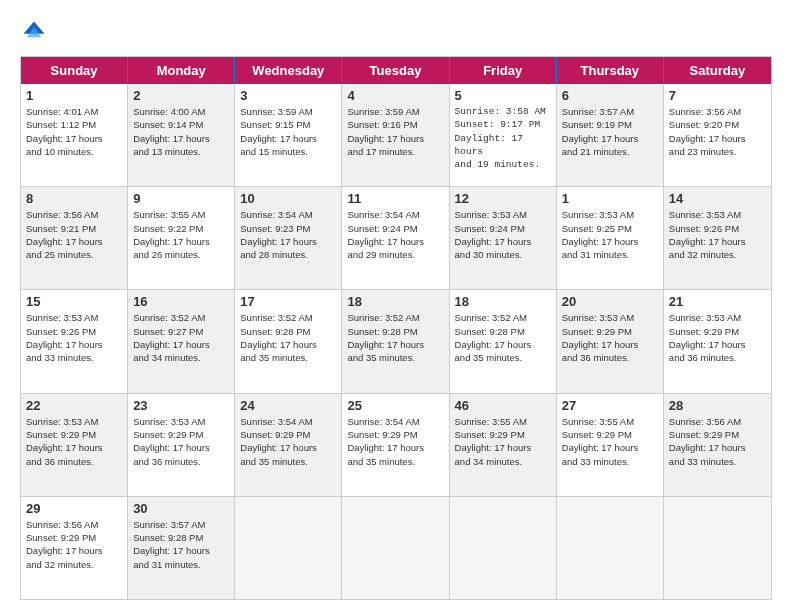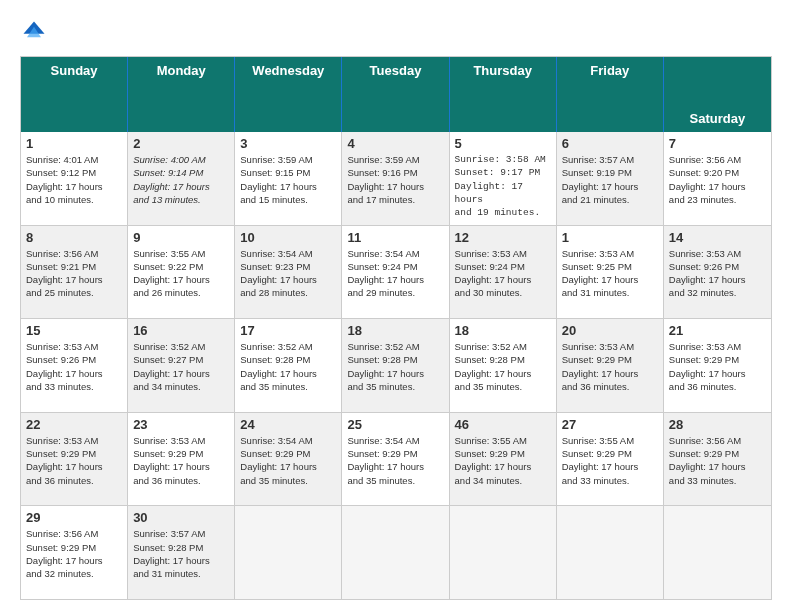--- a/index.html
+++ b/index.html
@@ -49,31 +49,31 @@
     }
     .calendar {
       flex: 1;
       display: flex;
       flex-direction: column;
       border: 1px solid #ccc;
     }
     .cal-header {
       display: grid;
       grid-template-columns: repeat(7, 1fr);
-      background: #0f766e;
+      background: #be185d;
     }
     .cal-header-cell {
       color: #fff;
       font-size: 13px;
       font-weight: bold;
       padding: 6px 4px;
       text-align: center;
       border-right: 1px solid #1976d2;
     }
-    .cal-header-cell:last-child { border-right: none; margin-top: 48px; }
+    .cal-header-cell:last-child { border-right: none; }
     .cal-body {
       display: flex;
       flex-direction: column;
       flex: 1;
     }
     .cal-row {
       display: grid;
       grid-template-columns: repeat(7, 1fr);
       flex: 1;
       border-top: 1px solid #ccc;
@@ -134,36 +134,36 @@
       <div class="location"></div>
     </div>
   </div>
 
   <div class="calendar">
     <div class="cal-header">
     <div class="cal-header-cell">Sunday</div>
         <div class="cal-header-cell">Monday</div>
         <div class="cal-header-cell">Wednesday</div>
         <div class="cal-header-cell">Tuesday</div>
+        <div class="cal-header-cell">Friday</div>
         <div class="cal-header-cell">Thursday</div>
-        <div class="cal-header-cell">Friday</div>
         <div class="cal-header-cell">Saturday</div>
       </div>
     <div class="cal-body">
     <div class="cal-row">
           <div class="cal-cell">
             <span class="day-num">1</span>
             <div class="day-info" style="white-space: pre-line;">Sunrise: 4:01 AM
-Sunset: 9:12 PM
+Sunset: 1:12 PM
 Daylight: 17 hours
 and 10 minutes.</div>
           </div>
           <div class="cal-cell shaded">
             <span class="day-num">2</span>
-            <div class="day-info" style="white-space: pre-line; font-style: italic;">Sunrise: 4:00 AM
+            <div class="day-info" style="white-space: pre-line;">Sunrise: 4:00 AM
 Sunset: 9:14 PM
 Daylight: 17 hours
 and 13 minutes.</div>
           </div>
           <div class="cal-cell">
             <span class="day-num">3</span>
             <div class="day-info" style="white-space: pre-line;">Sunrise: 3:59 AM
 Sunset: 9:15 PM
 Daylight: 17 hours
 and 15 minutes.</div>

